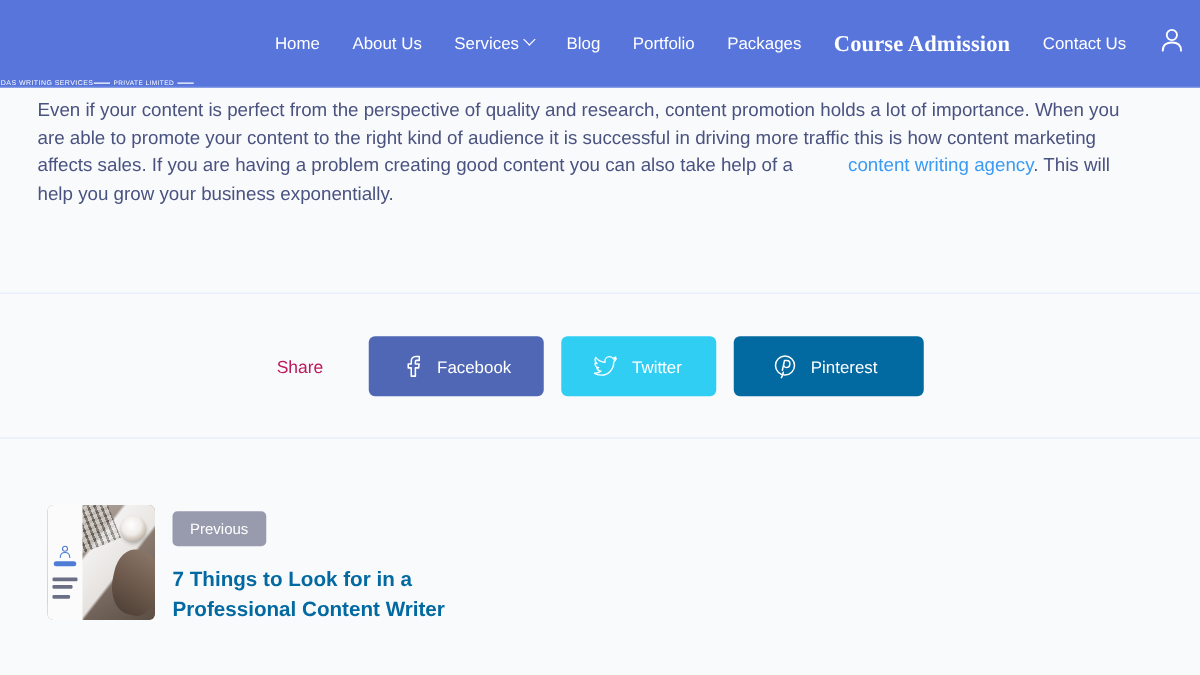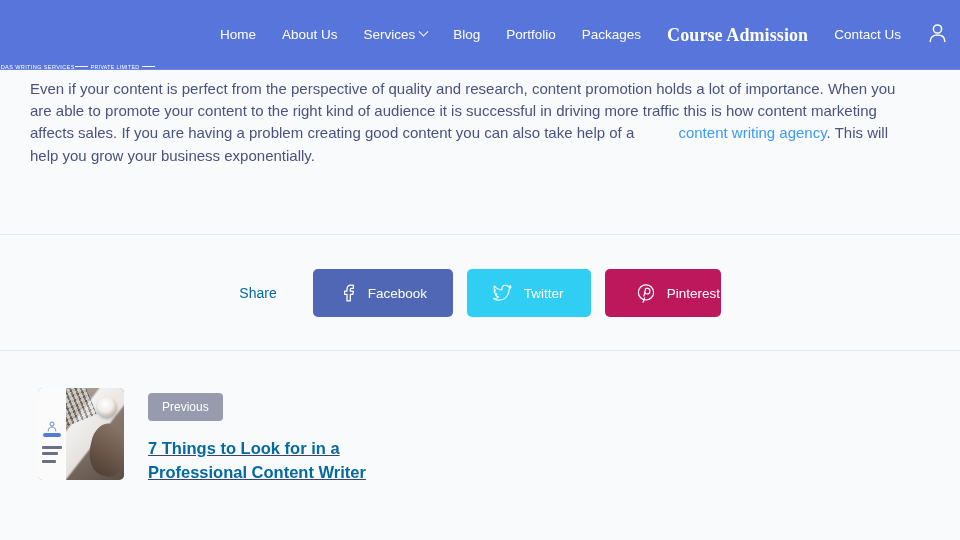--- a/index.html
+++ b/index.html
@@ -152,49 +152,48 @@
     left: 0;
     width: 960px;
     height: 48px;
     display: flex;
     align-items: center;
     justify-content: center;
     gap: 14px;
   }
   .share-label {
     font-size: 14px;
-    color: #0369a1;
+    color: #be185d;
     margin-right: 22px;
   }
   .share-btn {
     height: 48px;
     border-radius: 5px;
     display: flex;
     align-items: center;
     gap: 12px;
     padding: 0 26px;
     color: #ffffff;
     font-size: 13.5px;
     cursor: pointer;
     border: none;
     font-family: "Liberation Sans", sans-serif;
   }
   .share-btn svg { display: block; flex: 0 0 auto; }
   .sb-facebook  { background: #4f67b5; width: 140px; }
   .sb-twitter   { background: #31cef4; width: 124px; }
-  .sb-pinterest { background: #be185d; width: 116px; padding-left: 32px; }
+  .sb-pinterest { background: #0369a1; width: 152px; padding-left: 32px; }
 
   
   .prev-post {
     position: absolute;
-    top: 388px;
+    top: 404px;
     left: 38px;
     display: flex;
-    gap: 24px;
-    text-decoration: underline;
+    gap: 14px;
   }
   .thumb {
     width: 86px;
     height: 92px;
     border-radius: 5px;
     overflow: hidden;
     position: relative;
     background: #cfc7c0;
     flex: 0 0 auto;
   }

